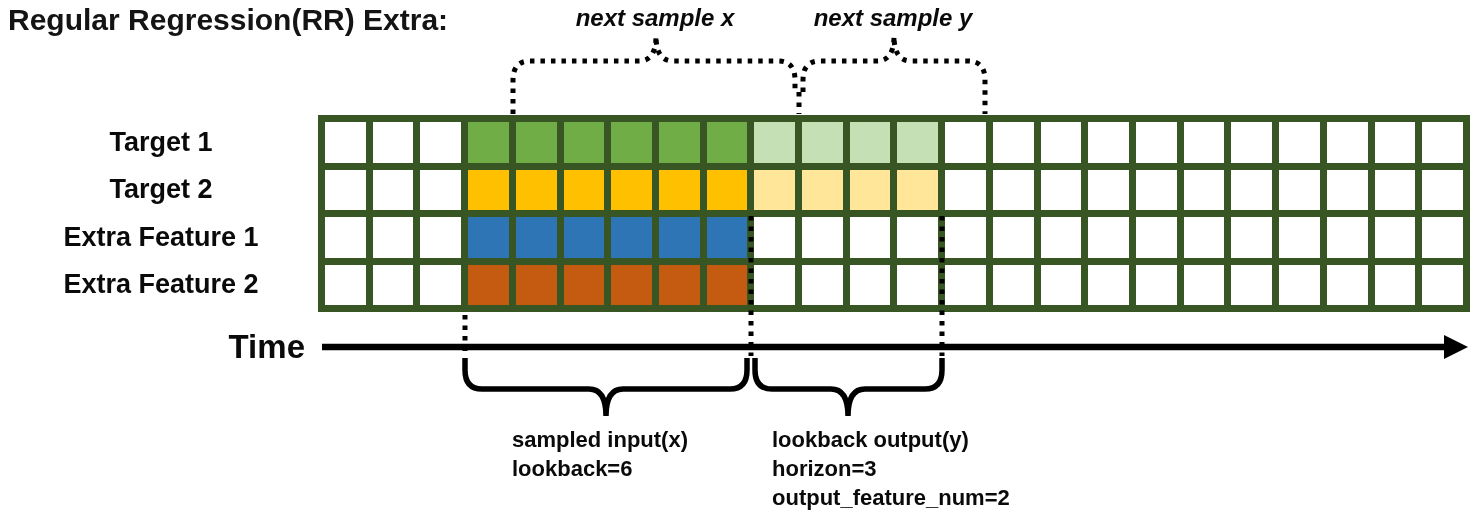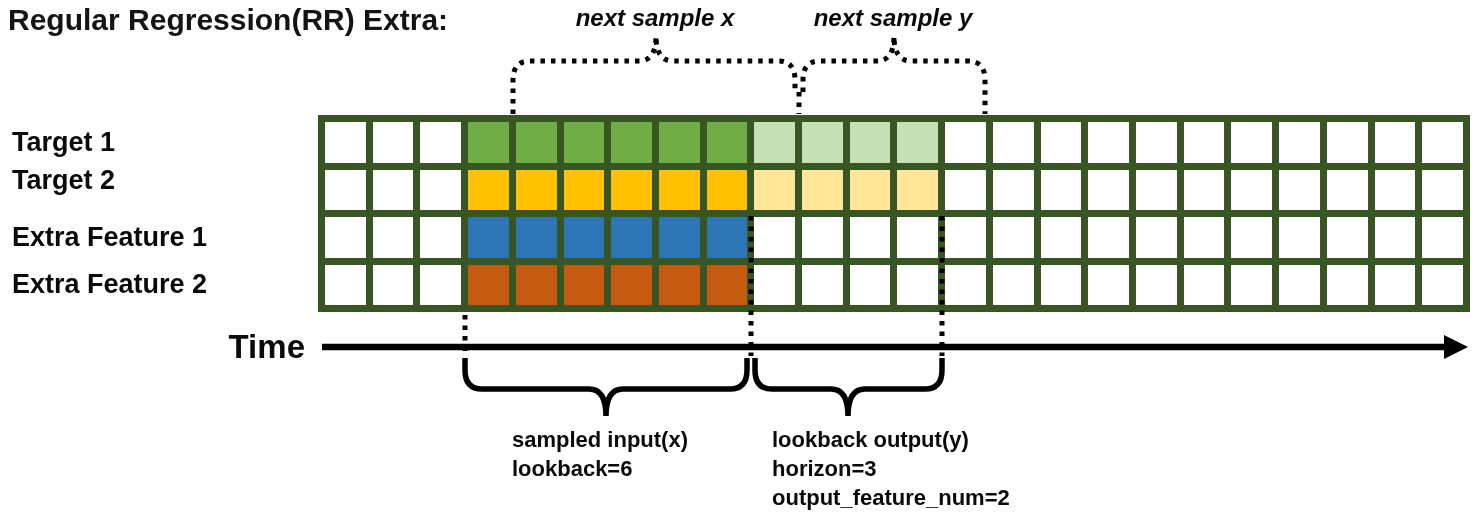--- a/index.html
+++ b/index.html
@@ -15,21 +15,21 @@
     font-size:30px;font-weight:bold;color:#141414;
     letter-spacing:0px;white-space:nowrap;
   }
   .brace-label{
     position:absolute;top:4px;transform:translateX(-50%);
     font-size:24px;font-weight:bold;font-style:italic;color:#0a0a0a;
     white-space:nowrap;
   }
   .row-label{
     position:absolute;left:12px;width:298px;height:41px;
-    text-align:left;line-height:41px;
+    text-align:center;line-height:41px;
     font-size:27px;font-weight:bold;color:#0a0a0a;white-space:nowrap;
   }
   .grid{
     position:absolute;left:318px;top:115px;width:1152px;height:197px;
     box-sizing:border-box;padding:7px;
     display:grid;grid-template-columns:repeat(24,1fr);grid-template-rows:repeat(4,1fr);
     gap:7px;
   }
   .cell{width:100%;height:100%;}
   .time-label{
@@ -49,21 +49,21 @@
 <body>
 
 <div class="canvas">
 
   <div class="title">Regular Regression(RR) Extra:</div>
 
   <div class="brace-label" style="left:655px">next sample x</div>
   <div class="brace-label" style="left:893px">next sample y</div>
 
   <div class="row-label" style="top:122px">Target 1</div>
-  <div class="row-label" style="top:160px">Target 2</div>
+  <div class="row-label" style="top:169px">Target 2</div>
   <div class="row-label" style="top:217px">Extra Feature 1</div>
   <div class="row-label" style="top:264px">Extra Feature 2</div>
 
   <div class="grid" id="samplingGrid" style="background: rgb(55, 86, 35);">
       <div class="cell" style="background: rgb(255, 255, 255);"></div>
       <div class="cell" style="background: rgb(255, 255, 255);"></div>
       <div class="cell" style="background: rgb(255, 255, 255);"></div>
       <div class="cell" style="background: rgb(112, 173, 71);"></div>
       <div class="cell" style="background: rgb(112, 173, 71);"></div>
       <div class="cell" style="background: rgb(112, 173, 71);"></div>

